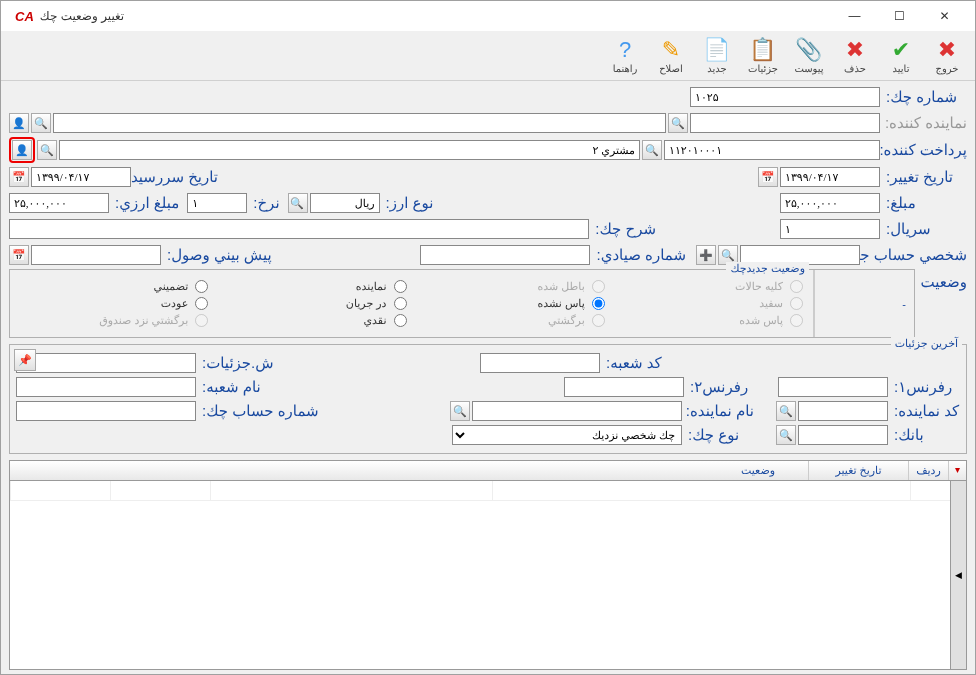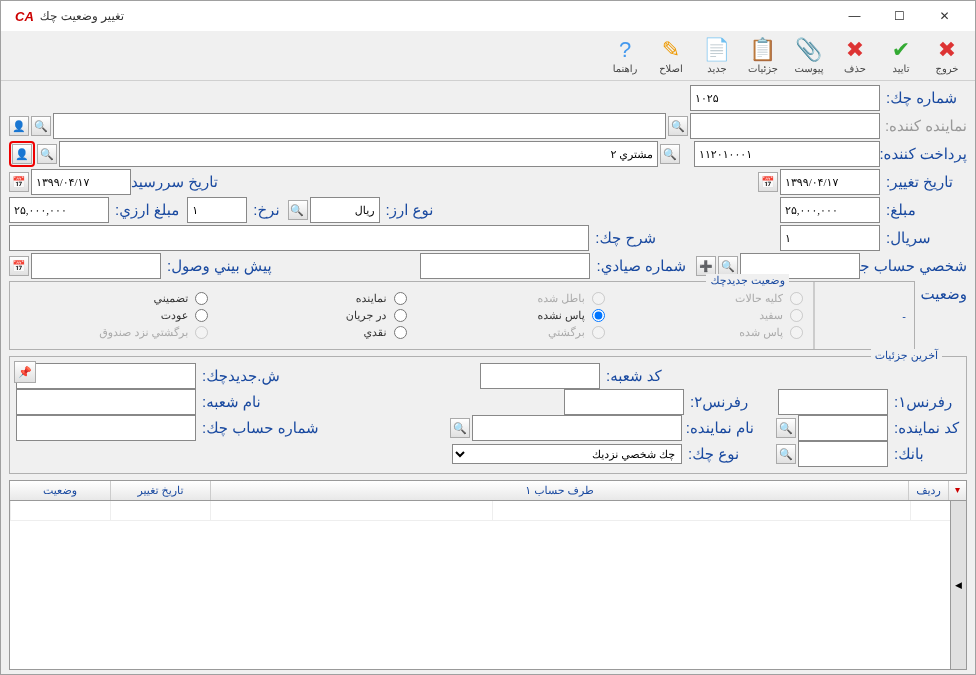--- a/index.html
+++ b/index.html
@@ -13,26 +13,26 @@
 
 .toolbar { height: 50px; background: #f0f0f0; display: flex; padding: 2px 6px; gap: 2px; border-bottom: 1px solid #d0d0d0; }
 .tb-btn { width: 44px; display: flex; flex-direction: column; align-items: center; justify-content: center; cursor: pointer; font-size: 10px; color:#444;}
 .tb-icon { width: 26px; height: 26px; display:flex; align-items:center; justify-content:center; font-size:22px;}
 
 .content { flex: 1; display: flex; flex-direction: column; padding: 4px 8px; gap: 2px; overflow: hidden;}
 
 .row { display: flex; align-items: center; gap: 2px; min-height: 24px; }
 label.fld { color: #1a4aa0; font-size: 15px; white-space: nowrap; text-align: left; padding-left:4px;}
 label.fld.gray { color: #999; }
-input.txt { height: 20px; border: 1px solid #888; background: #fff; padding: 12px 4px; font-family: Tahoma; font-size: 11px; direction: rtl; text-align: right;}
+input.txt { height: 20px; border: 1px solid #888; background: #fff; padding: 6px 4px; font-family: Tahoma; font-size: 11px; direction: rtl; text-align: right;}
 input.num { direction: ltr; text-align: left; }
 .icon-btn { width: 20px; height: 20px; border: 1px solid #aaa; background: linear-gradient(#fff,#e0e0e0); display:flex; align-items:center; justify-content:center; cursor:pointer; font-size:11px; color:#555;}
 
 .fieldset { border: 1px solid #b0b0b0; padding: 6px; position: relative; margin-top: 4px; }
-.fieldset > .legend { position: absolute; top: -8px; right: 24px; background: #f0f0f0; padding: 0 4px; color: #1a4aa0; font-size: 11px; }
+.fieldset > .legend { position: absolute; top: -8px; right: 4px; background: #f0f0f0; padding: 0 4px; color: #1a4aa0; font-size: 11px; }
 
 .radio-grid { display: grid; grid-template-columns: repeat(4, 1fr); gap: 4px 10px; padding: 4px; }
 .radio-item { display: flex; align-items: flex-start; gap: 4px; font-size: 11px; color: #333; }
 .radio-item.disabled { color: #aaa; }
 .radio-item input { margin-left: 3px; }
 .status-col { border-left:1px solid #ccc; padding:4px 8px; width:100px; color:#1a4aa0; display:flex; align-items:center;}
 
 .table-wrap { flex:1; border:1px solid #999; background:#fff; display:flex; flex-direction:column; margin-top:4px; overflow:hidden;}
 .thead { display:flex; background:linear-gradient(#fff,#e8e8e8); border-bottom:1px solid #999; }
 .th { border-left:1px solid #ccc; padding:3px 4px; color:#1a4aa0; font-size:11px; text-align:center; }
@@ -114,21 +114,21 @@
       <label class="fld gray" style="width:85px">نماينده كننده:</label>
       <input class="txt" style="width: 190px;">
       <span class="icon-btn">🔍</span>
       <input class="txt" style="flex: 1 1 0%;">
       <span class="icon-btn">🔍</span>
       <span class="icon-btn">👤</span>
     </div>
 
     <div class="row">
       <label class="fld" style="width:85px">پرداخت كننده:</label>
-      <input class="txt num" style="width: 186px; margin-left: 12px;" value="١١٢٠١٠٠٠١">
+      <input class="txt num" style="width: 216px;" value="١١٢٠١٠٠٠١">
       <span class="icon-btn">🔍</span>
       <input class="txt" style="flex: 1 1 0%;" value="مشتري ٢">
       <span class="icon-btn">🔍</span>
       <span class="hl-red">
           <span class="icon-btn">👤</span>
         </span>
     </div>
 
     <div class="row">
       <label class="fld" style="width:85px">تاريخ تغيير:</label>
@@ -241,21 +241,21 @@
       <div style="position:absolute;left:4px;top:4px">
           <span class="pin-btn">📌</span>
         </div>
 
       <div class="row">
         <div style="width:110px"></div>
           <div style="width:174px"></div>
         <label class="fld" style="width:70px">كد شعبه:</label>
         <input class="txt" style="width: 120px;">
         <div class="spacer"></div>
-        <label class="fld">ش.جديدچك:</label>
+        <label class="fld">ش.جزئيات:</label>
         <input class="txt" style="width: 180px;">
       </div>
 
       <div class="row">
         <label class="fld" style="width:70px">رفرنس١:</label>
         <input class="txt" style="width: 110px;">
         <label class="fld" style="width:70px;margin-right:20px">رفرنس٢:</label>
         <input class="txt" style="width: 120px;">
         <div class="spacer"></div>
         <label class="fld">نام شعبه:</label>
@@ -281,21 +281,20 @@
         <label class="fld" style="width:70px;margin-right:20px">نوع چك:</label>
         <select class="sel" style="width:230px"><option>چك شخصي نزديك</option></select>
         <div class="spacer"></div>
       </div>
     </div>
 
     <div class="table-wrap">
       <div class="thead">
         <div class="th filter-icon">▾</div>
         <div class="th" style="width:40px">رديف</div>
-        <div class="th" style="flex:3">طرف حساب ١</div>
         <div class="th" style="width:100px">تاريخ تغيير</div>
         <div class="th" style="width:100px">وضعيت</div>
       </div>
       <div style="display:flex;flex:1">
         <div class="scroll-btn">◀</div>
         <div class="tbody" style="flex:1">
           <div class="trow">
             <div class="td" style="width:40px"></div>
             <div class="td" style="flex:3"></div>
             <div class="td" style="flex:2"></div>

